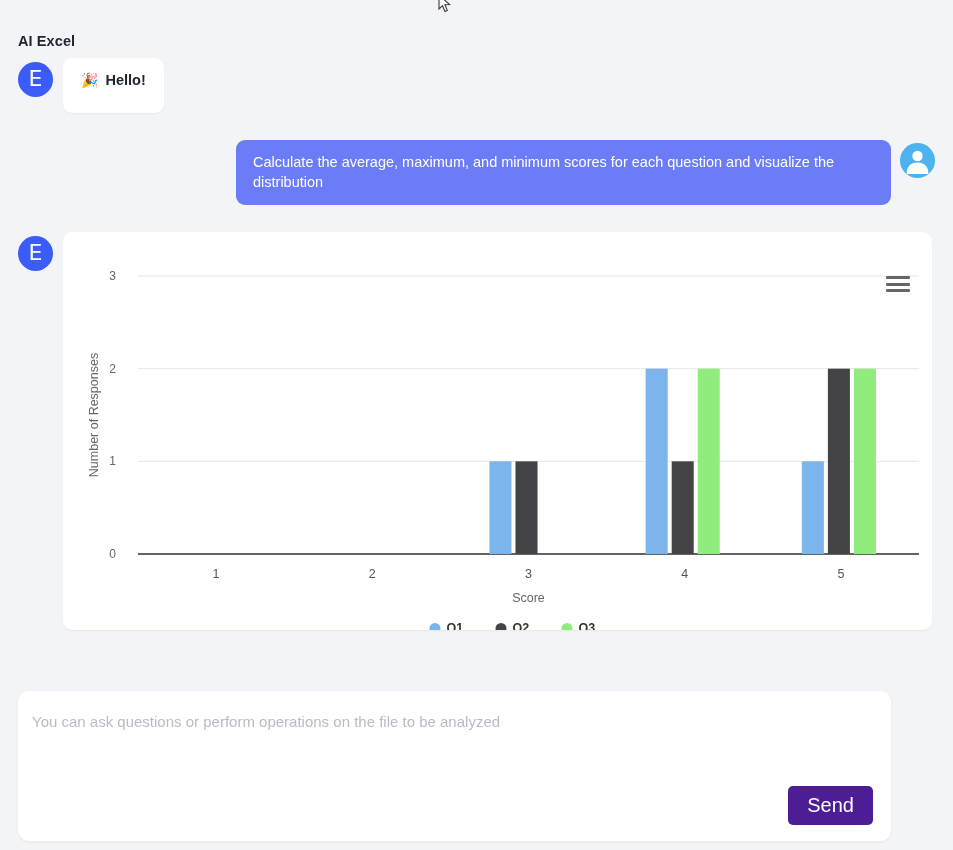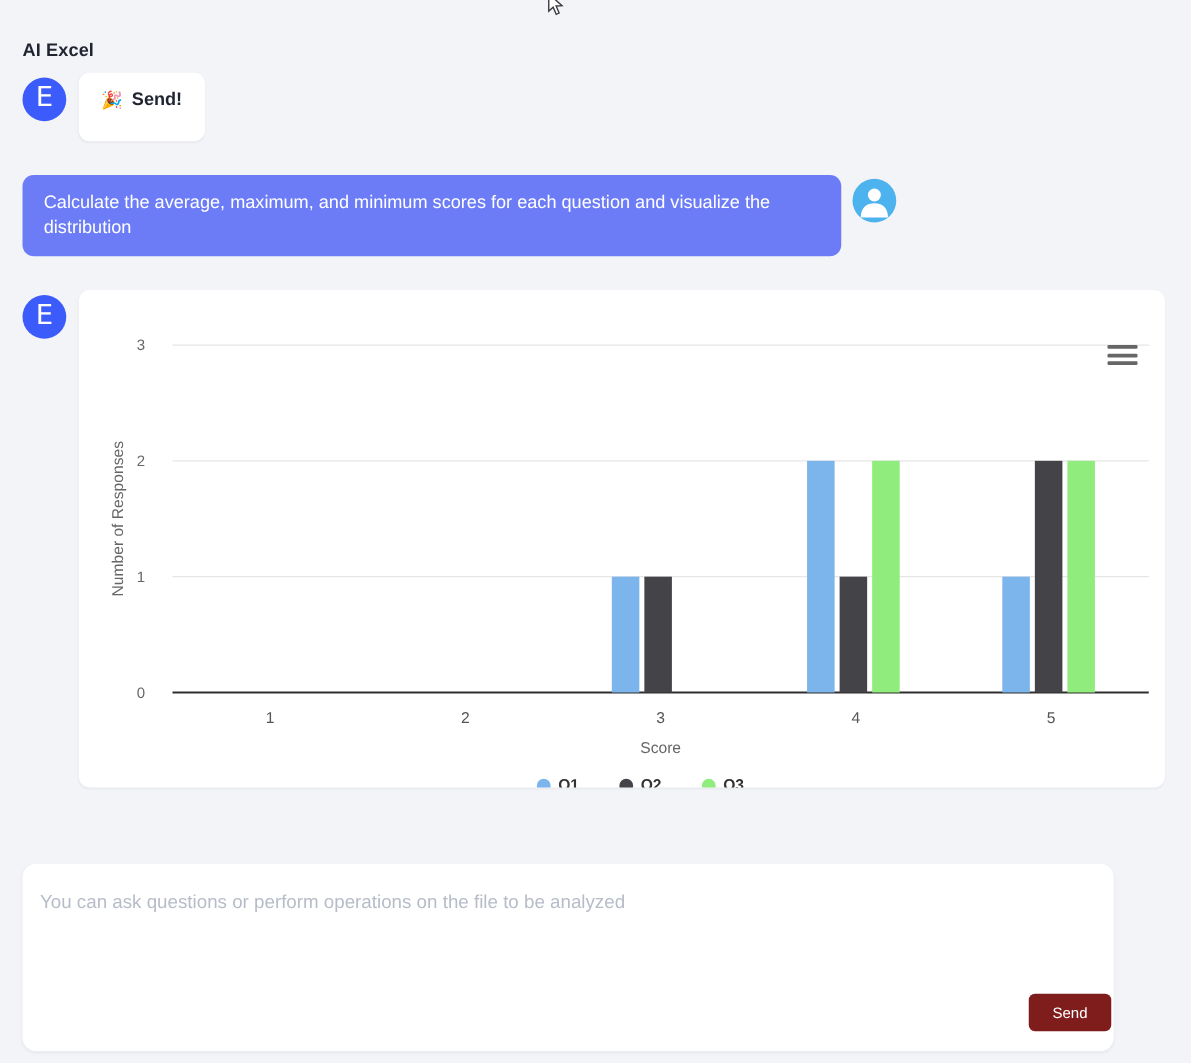--- a/index.html
+++ b/index.html
@@ -47,21 +47,21 @@
     height: 605px;
     overflow: hidden;
   }
 
   .msg-row {
     display: flex;
     align-items: flex-start;
     padding: 0 18px;
   }
   .msg-row.bot { justify-content: flex-start; }
-  .msg-row.user { }
+  .msg-row.user { justify-content: flex-end; }
 
   
   .avatar {
     flex: 0 0 auto;
     width: 35px;
     height: 35px;
     border-radius: 50%;
     display: flex;
     align-items: center;
     justify-content: center;
@@ -179,28 +179,28 @@
     font-family: "Liberation Sans", sans-serif;
     font-size: 15px;
     color: #31363f;
     background: transparent;
     line-height: 1.4;
   }
   .composer-input::placeholder { color: #b6bcc8; }
 
   .send-button {
     position: absolute;
-    right: 2px;
+    right: 18px;
     bottom: 16px;
-    background: #7f1d1d;
+    background: #4c1d95;
     color: #ffffff;
     border: none;
     border-radius: 5px;
     padding: 8px 19px;
-    font-size: 12px;
+    font-size: 20px;
     font-family: "Liberation Sans", sans-serif;
     cursor: pointer;
   }
 </style>
 </head>
 <body>
 
 <div class="cursor">
   <svg width="14" height="20" viewBox="0 0 14 20">
     <path d="M1 1 L1 15 L4.5 11.7 L7 17.5 L9.3 16.4 L6.9 10.8 L11.6 10.6 Z" fill="#ffffff" stroke="#3a3a3a" stroke-width="1.1"></path>
@@ -211,21 +211,21 @@
 
 <div class="chat-area">
 
   <div class="msg-row bot" style="margin-bottom:27px;">
     <div class="avatar bot">
       <span class="glyph">E</span>
     </div>
     <div class="bubble-bot">
       <div class="greet-title">
         <span class="greet-emoji">🎉</span>
-        <span>Send!</span>
+        <span>Hello!</span>
       </div>
     </div>
   </div>
 
   <div class="msg-row user" style="margin-bottom:27px;">
     <div class="bubble-user">Calculate the average, maximum, and minimum scores for each question and visualize the distribution</div>
     <div class="avatar user">
       <svg width="35" height="35" viewBox="0 0 35 35">
         <circle cx="17.5" cy="13" r="5.2" fill="#ffffff"></circle>
         <path d="M6.6 31 C6.6 22.5 11.6 19.5 17.5 19.5 C23.4 19.5 28.4 22.5 28.4 31 Z" fill="#ffffff"></path>

